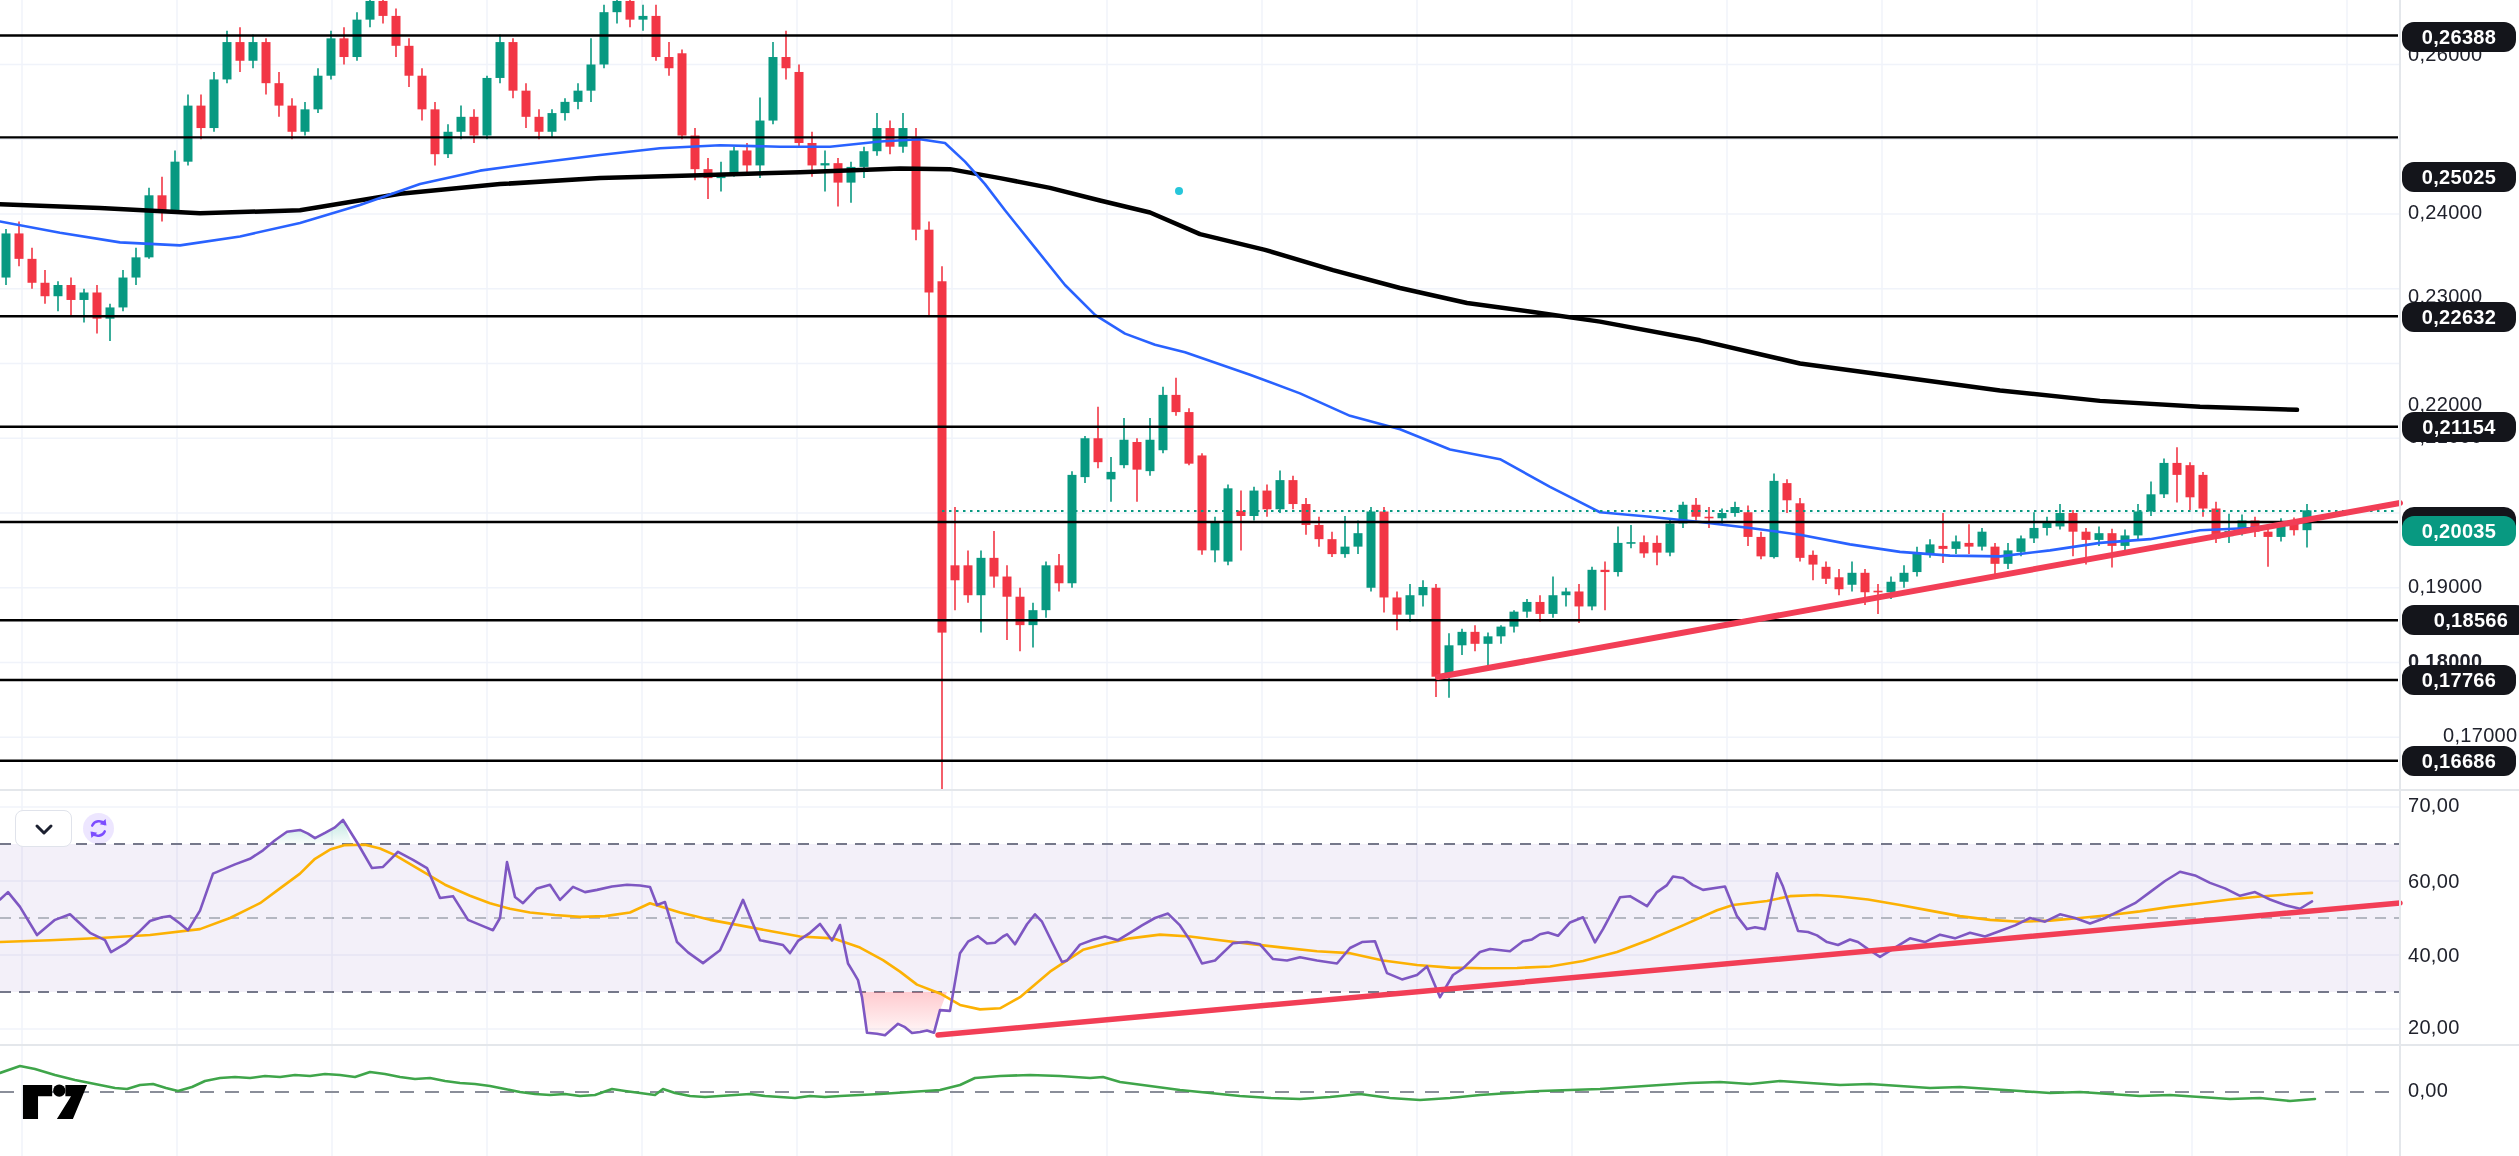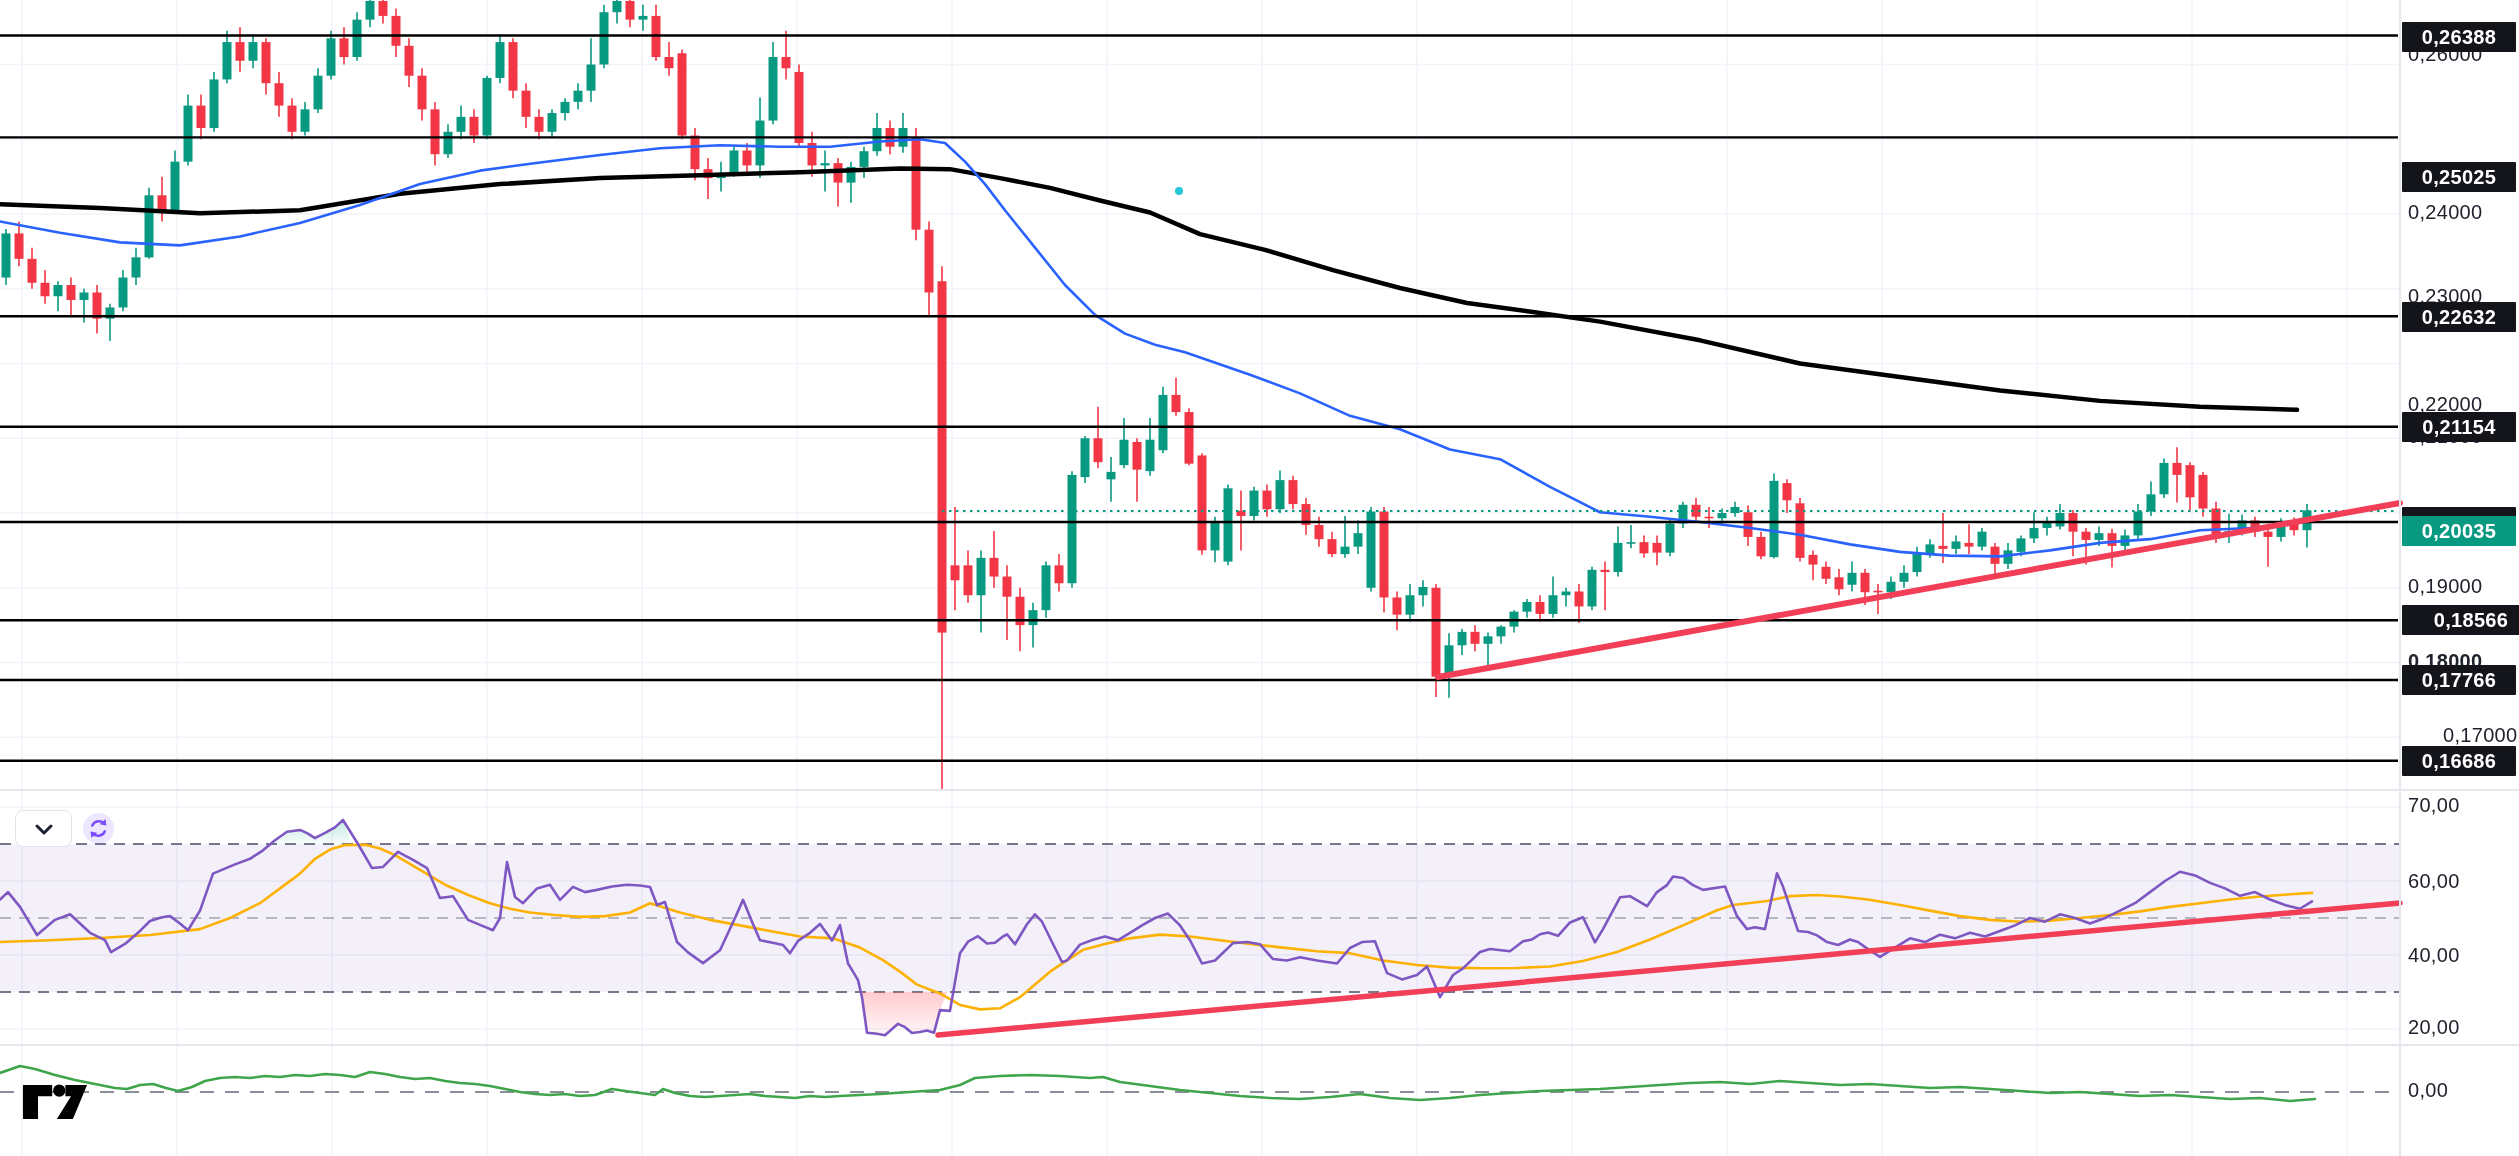--- a/index.html
+++ b/index.html
@@ -3,21 +3,21 @@
 <meta charset="utf-8">
 <style>
   html,body{margin:0;padding:0;background:#fff;}
   body{width:2519px;height:1156px;overflow:hidden;font-family:"Liberation Sans",sans-serif;}
   .stage{position:relative;width:2519px;height:1156px;background:#fff;}
   #plot{position:absolute;left:0;top:0;}
   .axis{position:absolute;left:2400px;top:0;width:119px;height:1156px;z-index:5;}
   .plain{position:absolute;left:8px;transform:translateY(-13px);font-size:20px;font-weight:500;
          color:#20222c;letter-spacing:.3px;white-space:nowrap;z-index:1;}
   .badge{position:absolute;left:2px;width:114px;height:30px;transform:translateY(-15px);
-         background:#14151b;color:#fff;border-radius:1px;text-align:center;
+         background:#14151b;color:#fff;border-radius:12px;text-align:center;
          font-size:20px;line-height:30px;font-weight:700;letter-spacing:.3px;z-index:2;}
   .badge.current{background:#089981;z-index:3;}
   .btn-collapse{position:absolute;left:15px;top:810px;width:57px;height:37px;background:#fff;
          border:1.5px solid #e0e3eb;border-radius:8px;display:flex;align-items:center;
          justify-content:center;box-sizing:border-box;cursor:pointer;z-index:6;}
   .btn-refresh{position:absolute;left:83px;top:813px;width:31px;height:31px;border-radius:50%;
          background:rgba(124,77,255,.14);display:flex;align-items:center;justify-content:center;
          cursor:pointer;z-index:6;}
   .tv-logo{position:absolute;left:22px;top:1082px;width:66px;height:40px;display:block;z-index:6;}
 </style>

